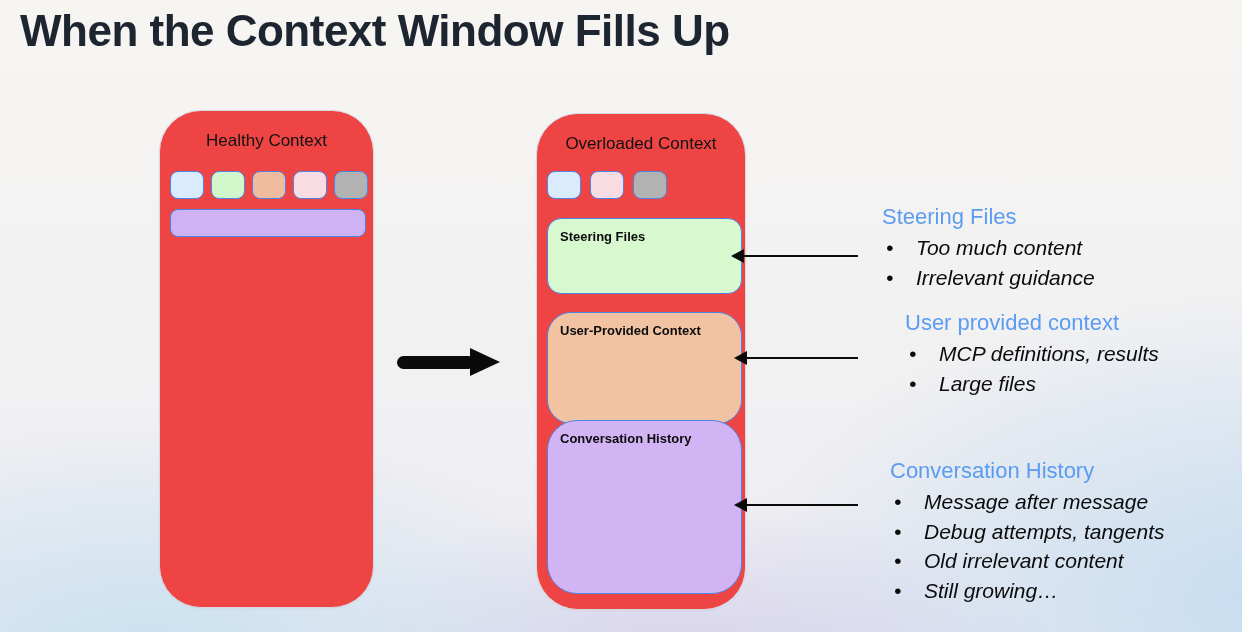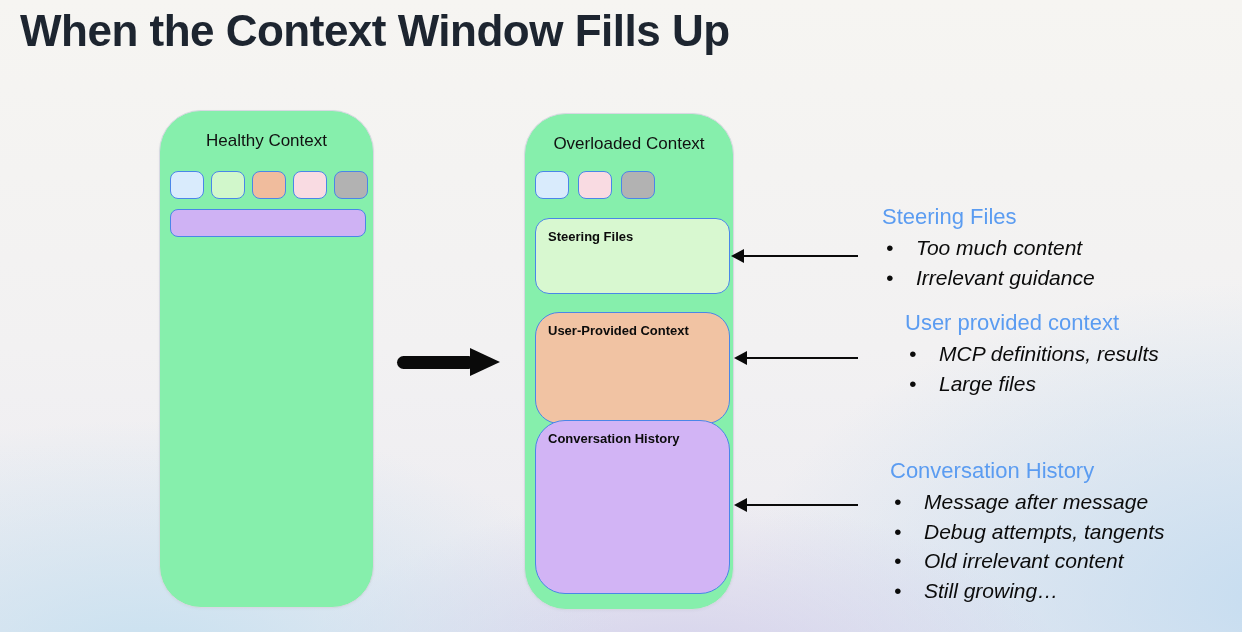--- a/index.html
+++ b/index.html
@@ -16,27 +16,27 @@
   }
 
   .title {
     position: absolute; left: 20px; top: 6px;
     font-size: 44px; font-weight: 700; letter-spacing: -0.5px;
     color: var(--title-color, #1d2530);
   }
 
   .panel {
     position: absolute;
-    background: #86efac;
+    background: #ef4444;
     border: 1px solid var(--panel-border, #d8d8e2);
     border-radius: 42px;
     box-shadow: 0 1px 3px rgba(40,40,80,0.04);
   }
   .panel-healthy { left: 159px; top: 110px; width: 215px; height: 498px; }
-  .panel-overloaded { left: 524px; top: 113px; width: 210px; height: 497px; }
+  .panel-overloaded { left: 536px; top: 113px; width: 210px; height: 497px; }
 
   .panel-label {
     margin-top: 20px; text-align: center;
     font-size: 17px; font-weight: 500; color: #111;
   }
 
   .chips-row {
     position: absolute; left: 10px; display: flex;
   }
   .panel-healthy .chips-row { top: 60px; gap: 7px; }

